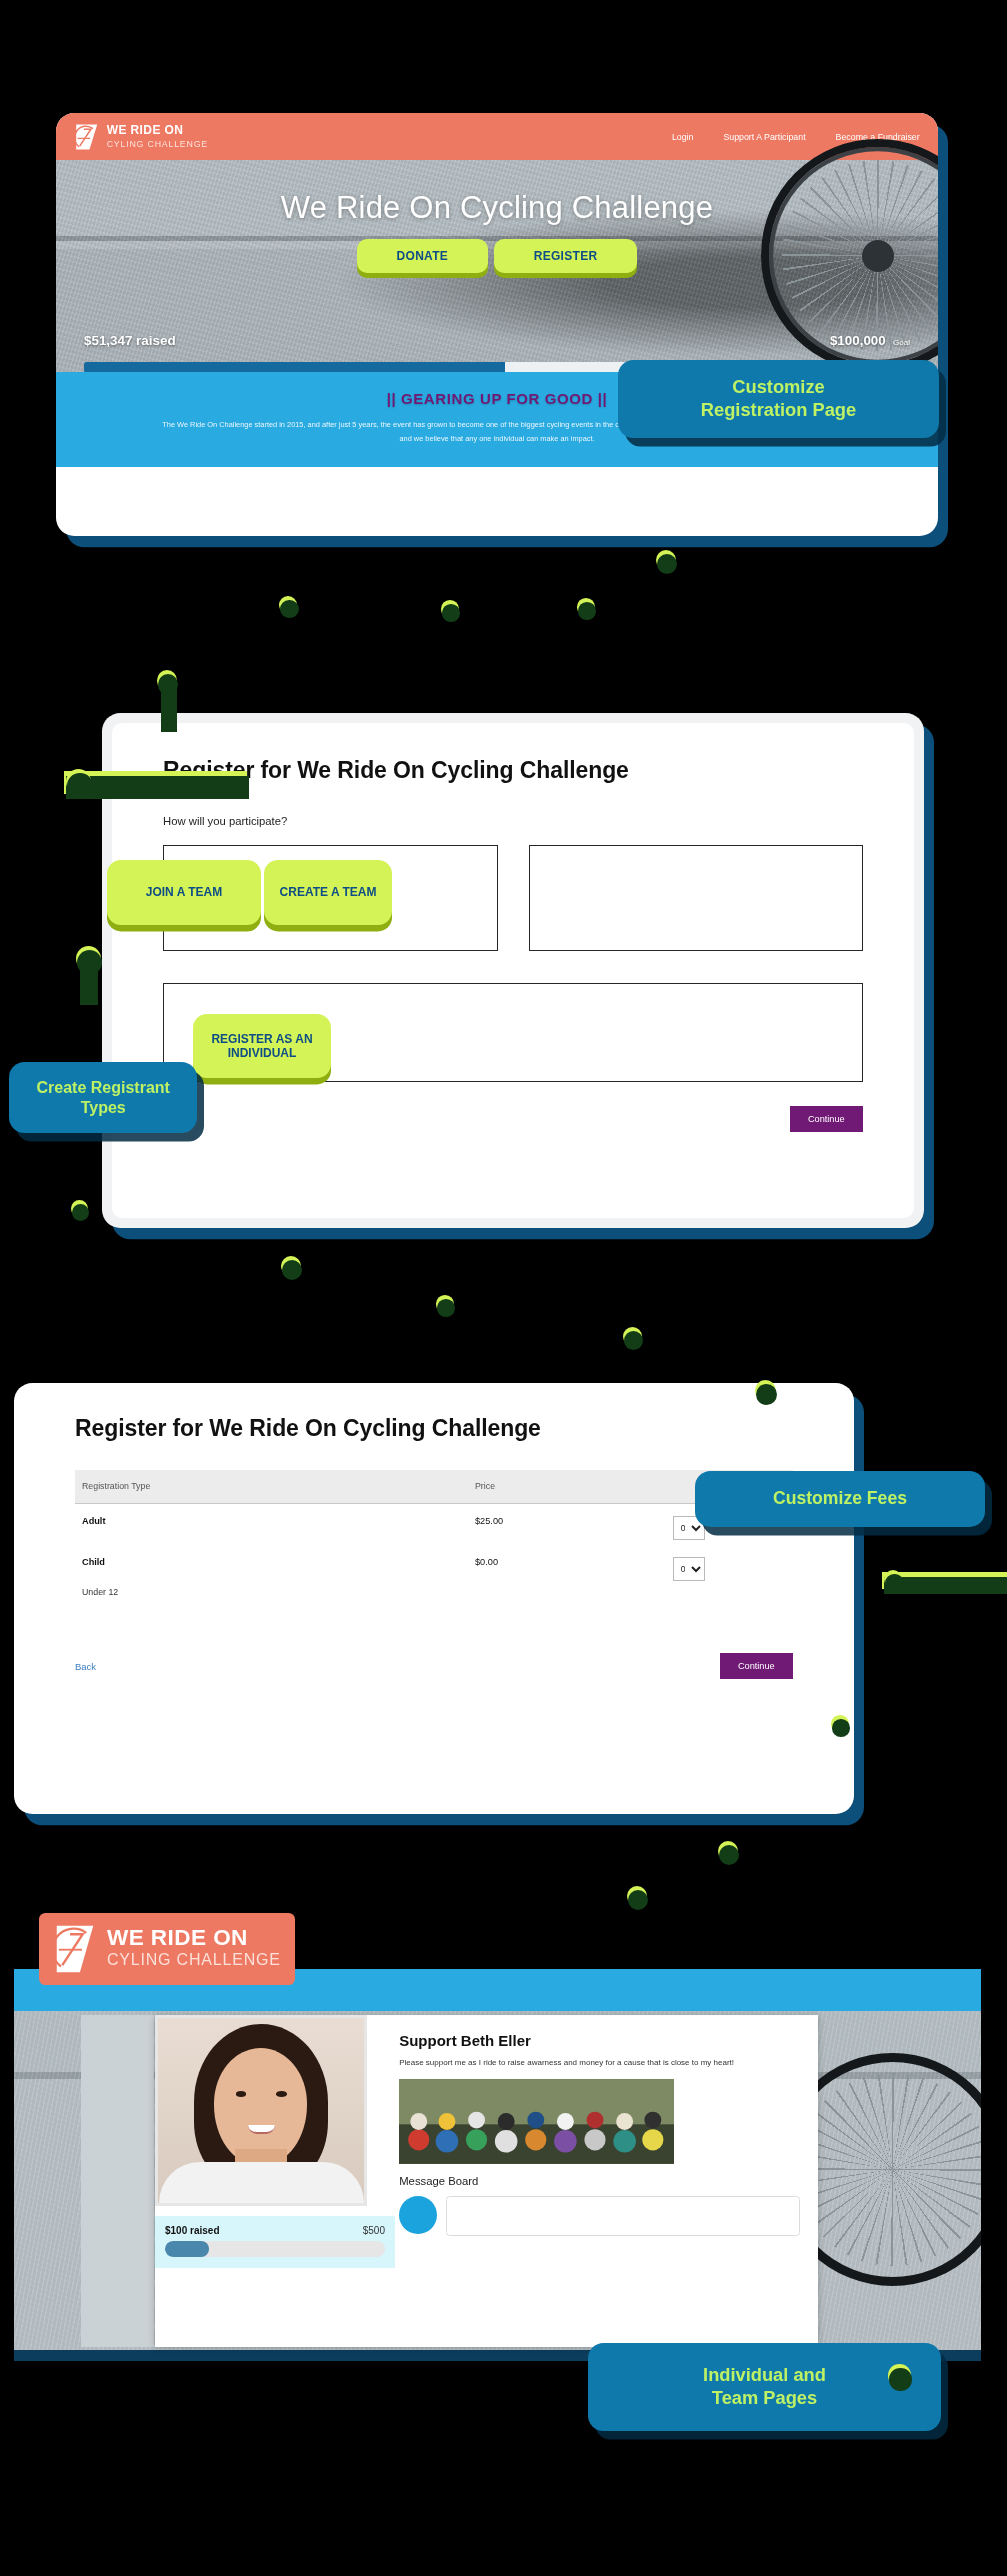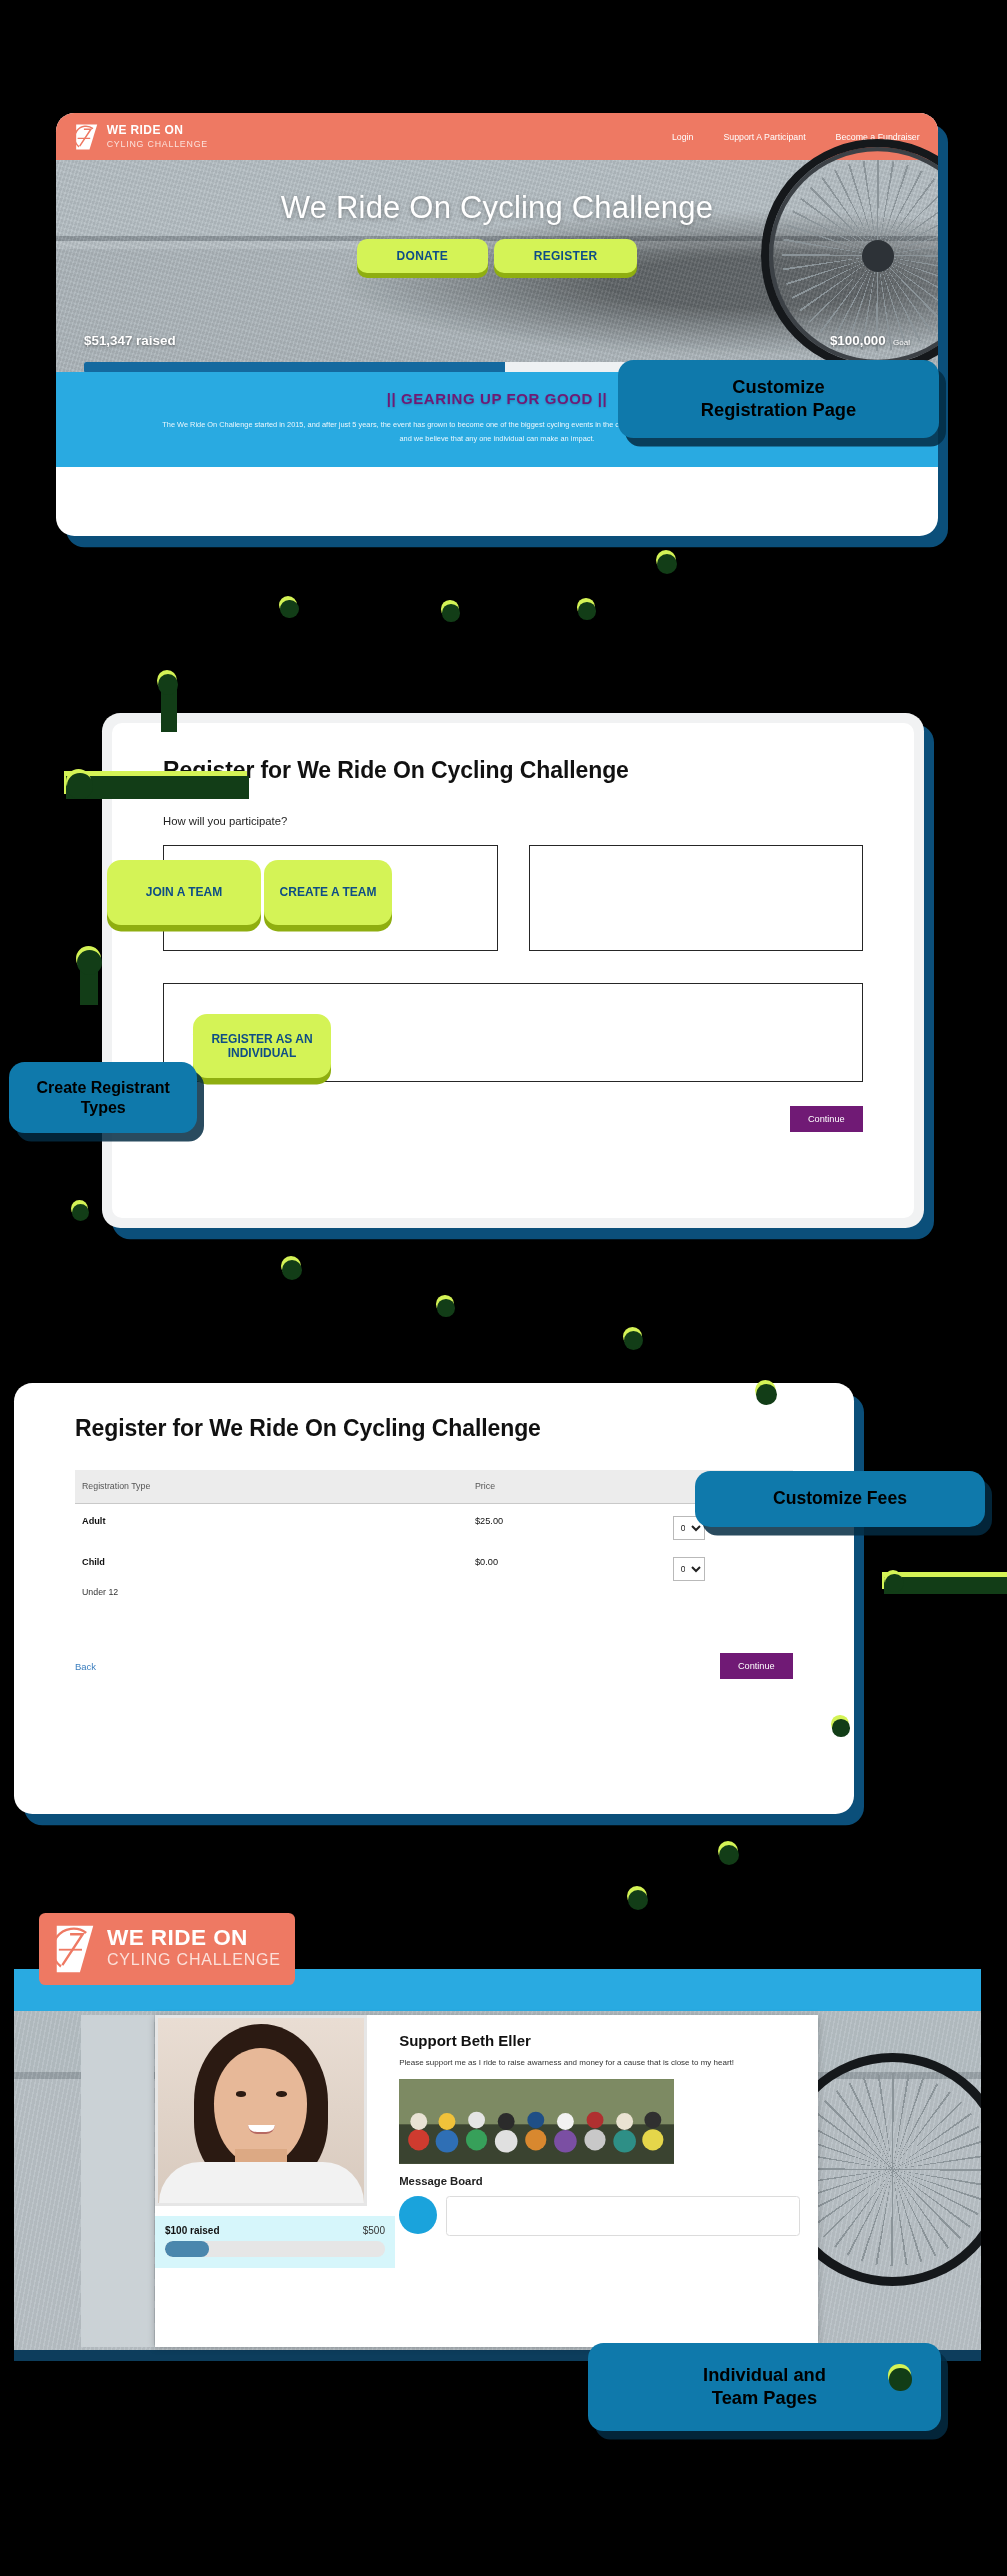--- a/index.html
+++ b/index.html
@@ -70,21 +70,21 @@
   .progress { position:absolute; left:28px; right:28px; bottom:-1.4px; height:11.3px;
               background:#eef1f3; border-radius:2.1px; overflow:hidden; }
   .progress i { display:block; height:100%; background:#14699f; }
   .bluepanel { position:relative; background:#29aae1; padding:18.3px 106px 21px; }
   .bluepanel h3 { color:#701a75; text-align:center; font-size:15px; font-weight:bold;
                   letter-spacing:0.6px; margin-bottom:11px;
                   text-shadow:0 0.7px 2.1px rgba(0,0,0,.18); }
   .bluepanel p { color:#eaf7fd; text-align:center; font-size:7.4px; line-height:1.85; }
 
   
-  .callout { position:absolute; background:#0f79ab; color:#000000; font-weight:bold;
+  .callout { position:absolute; background:#0f79ab; color:#bef264; font-weight:bold;
              border-radius:15.5px; text-align:center; display:flex; align-items:center;
              justify-content:center; box-shadow: 7px 8.5px 0 rgba(3,43,67,.85);
              z-index:60; line-height:1.25; }
 
   
   #reg1 { left:102px; top:713px; width:822px; height:515px; background:#f1f2f3; }
   .cardpad { padding:34px 51px 0; }
   .card-h1 { font-size:23px; color:#111; font-weight:bold; letter-spacing:-0.1px; }
   .q { font-size:11.3px; color:#222; margin-top:31px; }
   .optgrid { display:flex; gap:31px; margin-top:18.3px; }
@@ -160,21 +160,21 @@
   .thermo-row b { font-size:10px; color:#111; }
   .thermo-row span { font-size:10px; color:#333; }
   .thermo-bar { margin-top:5.6px; height:15.5px; background:#e6e6e6; border-radius:7.8px; overflow:hidden; }
   .thermo-bar i { display:block; height:100%; width:20%; background:#4a87ad; border-radius:7.8px; }
   .pcol-r { flex:1; padding:17px 18.3px 0 4.2px; }
   .pcol-r h2 { font-size:15px; color:#111; font-weight:bold; }
   .pcol-r p.lead { font-size:8px; color:#333; line-height:1.65; margin-top:7px; width:96%; }
   .peloton { margin-top:10px; width:275px; height:85px; position:relative; overflow:hidden;
              background:linear-gradient(#6d7f55 0 34%, #4d5c3b 34% 58%, #2d3628 58% 100%); }
   .mboard { margin-top:11.3px; }
-  .mboard h4 { font-size:11.3px; color:#222; font-weight:bold; }
+  .mboard h4 { font-size:11.3px; color:#222; font-weight:normal; }
   .mboard-row { display:flex; gap:8.5px; margin-top:8.5px; align-items:flex-start; }
   .avatar { width:38px; height:38px; border-radius:50%; background:#1aa3dc; flex:0 0 auto; }
   .mbox { flex:1; height:40px; border:0.7px solid #dcdcdc; border-radius:3.5px; background:#fff; }
   .bottomband { position:absolute; left:14px; top:2350px; width:967px; height:11.3px;
                 background:#0d3d5c; z-index:20; }
   .ppage-left-strip{ position:absolute; left:81px; top:2015px; width:73px; height:332px;
                      background:#cbd2d6; z-index:42; }
 </style>
 </head>
 <body>

